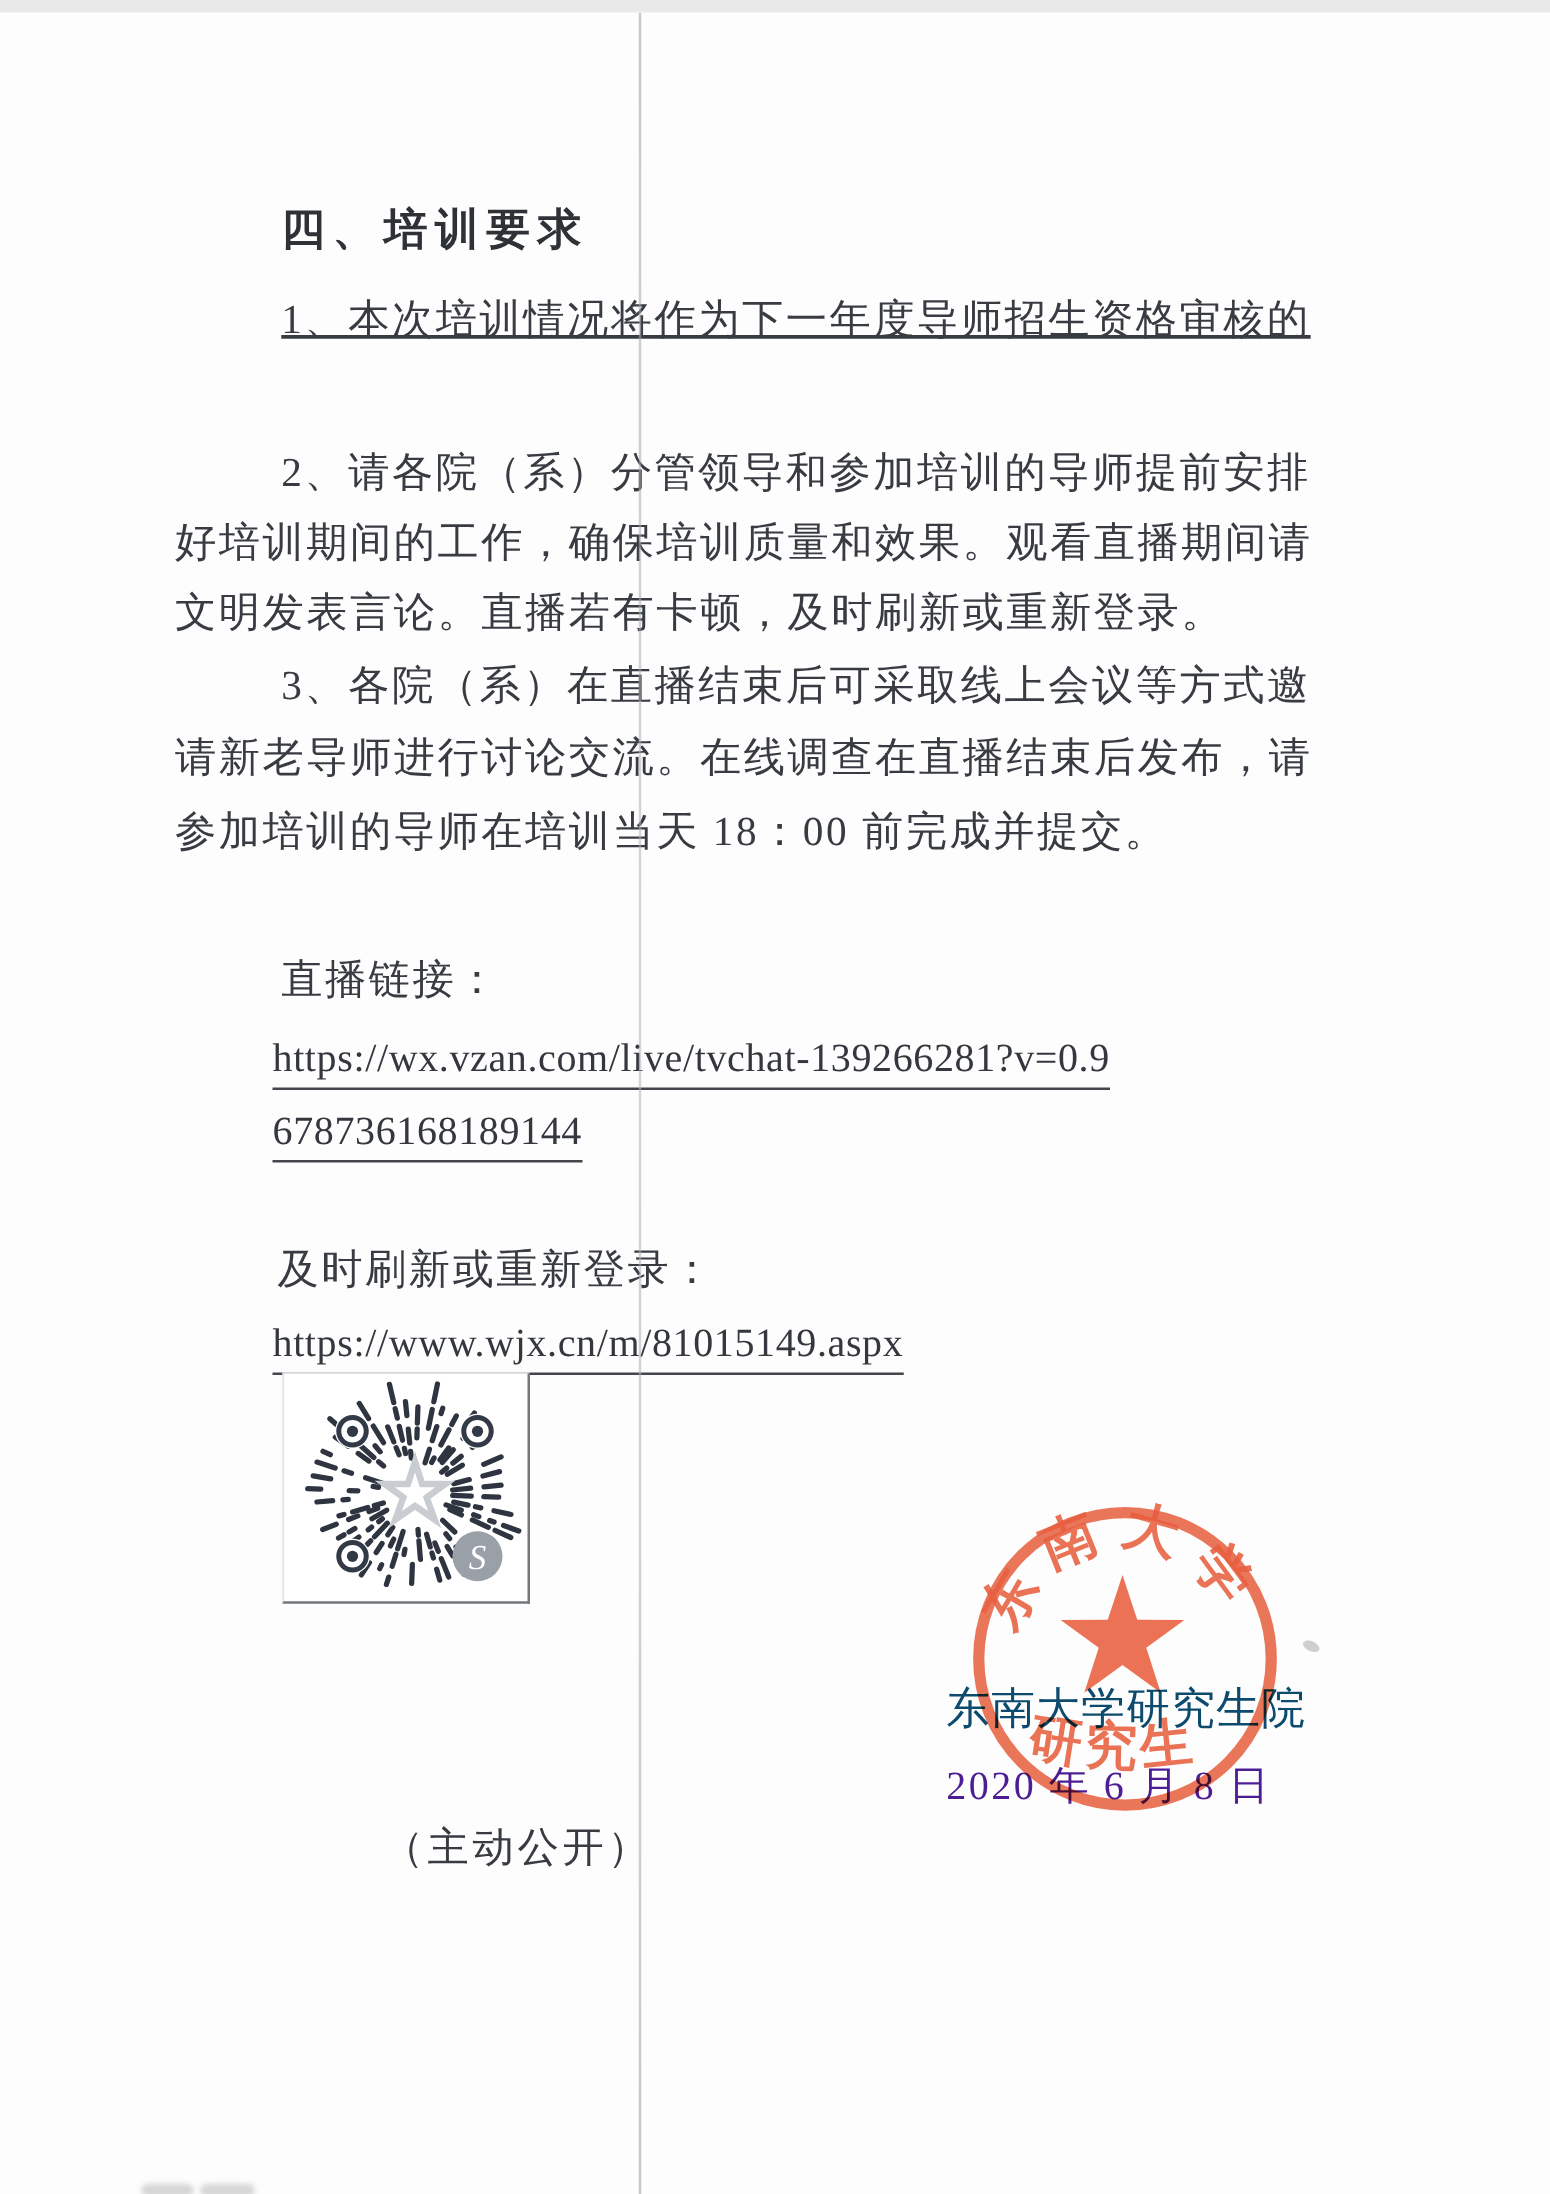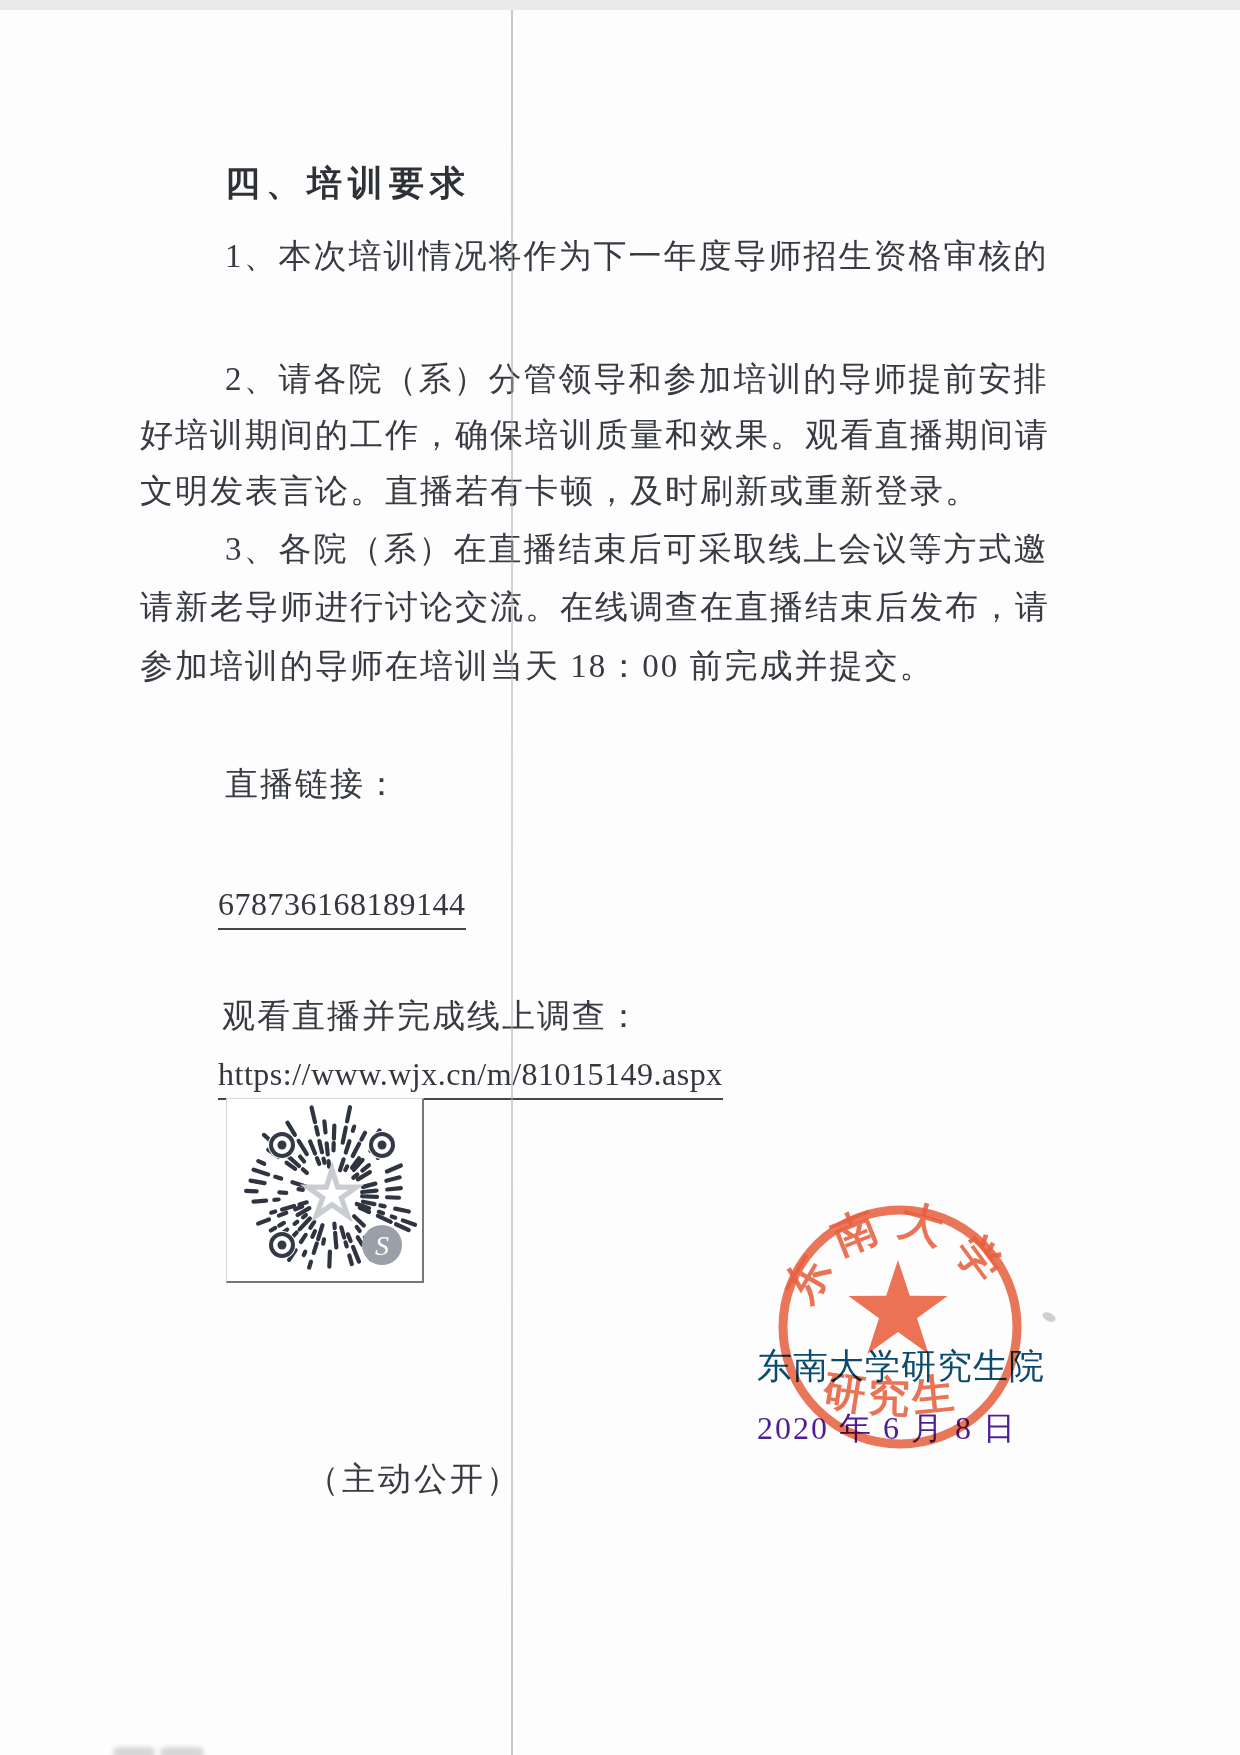--- a/index.html
+++ b/index.html
@@ -6,21 +6,21 @@
   .page{
     position:relative;width:1240px;height:1755px;margin:10px auto;
     background:#fdfdfd;overflow:hidden;
     font-family:"Liberation Serif","DejaVu Serif",serif;
     color:#383c42;
   }
   .ln{position:absolute;white-space:nowrap;font-size:33px;letter-spacing:2px;line-height:40px;}
   .x-flush{left:140px;}
   .x-indent{left:225px;}
   .heading{top:154px;left:225px;font-weight:bold;font-size:35px;letter-spacing:6px;color:#2e3237;}
-  .l1{top:226px;} .l2{top:287px;} .l3{top:349px;text-align:right;} .l4{top:405px;}
+  .l1{top:226px;text-decoration:underline;} .l2{top:287px;} .l3{top:349px;text-align:right;} .l4{top:405px;}
   .l5{top:461px;} .l6{top:519px;} .l7{top:577px;} .l8{top:636px;}
   .link-label{top:754px;left:225px;}
   .url{font-size:32px;letter-spacing:.5px;border-bottom:2px solid #43474d;padding-bottom:4px;color:#34383e;}
   .url1{top:816px;left:218px;}
   .url2{top:874px;left:218px;}
   .survey-label{top:986px;left:222px;}
   .survey-url{top:1044px;left:218px;}
   .disclosure{top:1449px;left:306px;letter-spacing:3px;}
   .sig-org{top:1337px;left:757px;font-size:35px;letter-spacing:1px;color:#0c4a6e;}
   .sig-date{top:1398px;left:757px;font-size:32px;letter-spacing:2px;color:#4c1d95;}
@@ -53,23 +53,24 @@
 
   <div class="ln l1 x-indent">1、本次培训情况将作为下一年度导师招生资格审核的</div>
   <div class="ln l3 x-indent">2、请各院（系）分管领导和参加培训的导师提前安排</div>
   <div class="ln l4 x-flush">好培训期间的工作，确保培训质量和效果。观看直播期间请</div>
   <div class="ln l5 x-flush">文明发表言论。直播若有卡顿，及时刷新或重新登录。</div>
   <div class="ln l6 x-indent">3、各院（系）在直播结束后可采取线上会议等方式邀</div>
   <div class="ln l7 x-flush">请新老导师进行讨论交流。在线调查在直播结束后发布，请</div>
   <div class="ln l8 x-flush">参加培训的导师在培训当天 18：00 前完成并提交。</div>
 
   <div class="ln link-label">直播链接：</div>
+  <div class="ln url url1">https://wx.vzan.com/live/tvchat-139266281?v=0.9</div>
   <div class="ln url url2">678736168189144</div>
 
-  <div class="ln survey-label">观看直播并完成线上调查：</div>
+  <div class="ln survey-label">及时刷新或重新登录：</div>
   <div class="ln url survey-url">https://www.wjx.cn/m/81015149.aspx</div>
 
   <div class="qr-box">
     <svg id="qr-svg" width="195" height="182" viewBox="0 0 195 182">
       <g id="qr-dashes">
           <line x1="135.13363205022344" y1="97.22568995740026" x2="150.0155432123977" y2="97.8310139033487" stroke="#2f3540" stroke-width="4.2" stroke-linecap="round"></line>
           <line x1="160.03191037881413" y1="98.23843112491193" x2="171.98466166575645" y2="98.72461105806073" stroke="#2f3540" stroke-width="4.2" stroke-linecap="round"></line>
           <line x1="135.97140760017513" y1="102.67822563963696" x2="147.435881058657" y2="105.15025860577629" stroke="#2f3540" stroke-width="4.2" stroke-linecap="round"></line>
           <line x1="153.35057755861595" y1="106.42561807043533" x2="157.6120720817318" y2="107.34450501141131" stroke="#2f3540" stroke-width="4.2" stroke-linecap="round"></line>
           <line x1="168.16805573699935" y1="109.62064439804344" x2="181.7721775646325" y2="112.55404014055824" stroke="#2f3540" stroke-width="4.2" stroke-linecap="round"></line>

